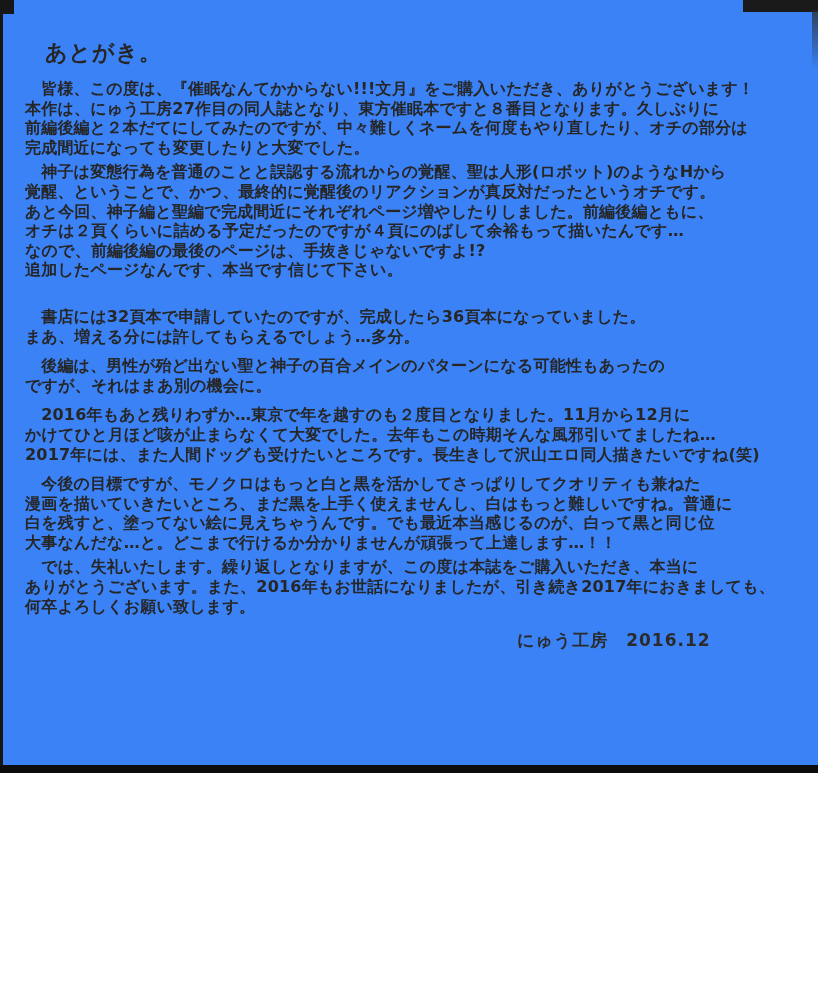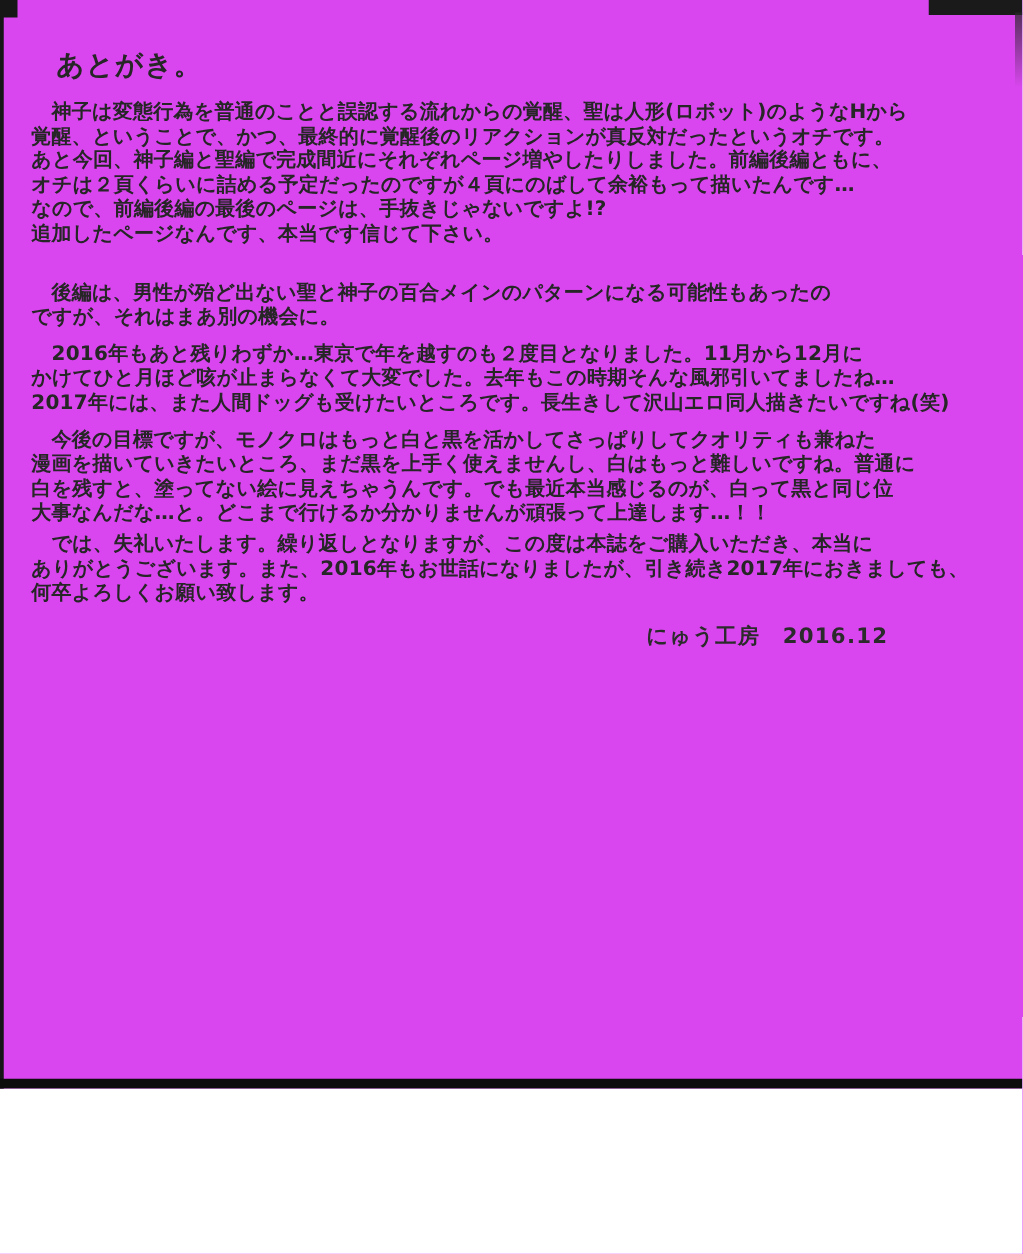--- a/index.html
+++ b/index.html
@@ -3,22 +3,22 @@
 <meta charset="utf-8">
 <style>
   html, body {
     margin: 0;
     padding: 0;
     background: #ffffff;
   }
   .scan {
     position: relative;
     width: 818px;
-    height: 871px;
-    background: #d946ef;
+    height: 773px;
+    background: #3b82f6;
     overflow: hidden;
     font-family: "DejaVu Sans", sans-serif;
   }
   
   .edge-left {
     position: absolute; left: 0; top: 0;
     width: 3px; height: 1003px;
     background: #161616;
   }
   .edge-bottom {
@@ -80,28 +80,34 @@
 <div class="scan">
   <div class="edge-left"></div>
   <div class="edge-bottom"></div>
   <div class="edge-top-left"></div>
   <div class="edge-top-right"></div>
   <div class="edge-right-smudge"></div>
 
   <div class="content">
     <h1 class="title">あとがき。</h1>
 
+    <p class="para tight">　皆様、この度は、『催眠なんてかからない!!!文月』をご購入いただき、ありがとうございます！
+本作は、にゅう工房27作目の同人誌となり、東方催眠本ですと８番目となります。久しぶりに
+前編後編と２本だてにしてみたのですが、中々難しくネームを何度もやり直したり、オチの部分は
+完成間近になっても変更したりと大変でした。</p>
 
     <p class="para wide">　神子は変態行為を普通のことと誤認する流れからの覚醒、聖は人形(ロボット)のようなHから
 覚醒、ということで、かつ、最終的に覚醒後のリアクションが真反対だったというオチです。
 あと今回、神子編と聖編で完成間近にそれぞれページ増やしたりしました。前編後編ともに、
 オチは２頁くらいに詰める予定だったのですが４頁にのばして余裕もって描いたんです…
 なので、前編後編の最後のページは、手抜きじゃないですよ!?
 追加したページなんです、本当です信じて下さい。</p>
 
+    <p class="para">　書店には32頁本で申請していたのですが、完成したら36頁本になっていました。
+まあ、増える分には許してもらえるでしょう…多分。</p>
 
     <p class="para">　後編は、男性が殆ど出ない聖と神子の百合メインのパターンになる可能性もあったの
 ですが、それはまあ別の機会に。</p>
 
     <p class="para">　2016年もあと残りわずか…東京で年を越すのも２度目となりました。11月から12月に
 かけてひと月ほど咳が止まらなくて大変でした。去年もこの時期そんな風邪引いてましたね…
 2017年には、また人間ドッグも受けたいところです。長生きして沢山エロ同人描きたいですね(笑)</p>
 
     <p class="para tight">　今後の目標ですが、モノクロはもっと白と黒を活かしてさっぱりしてクオリティも兼ねた
 漫画を描いていきたいところ、まだ黒を上手く使えませんし、白はもっと難しいですね。普通に

